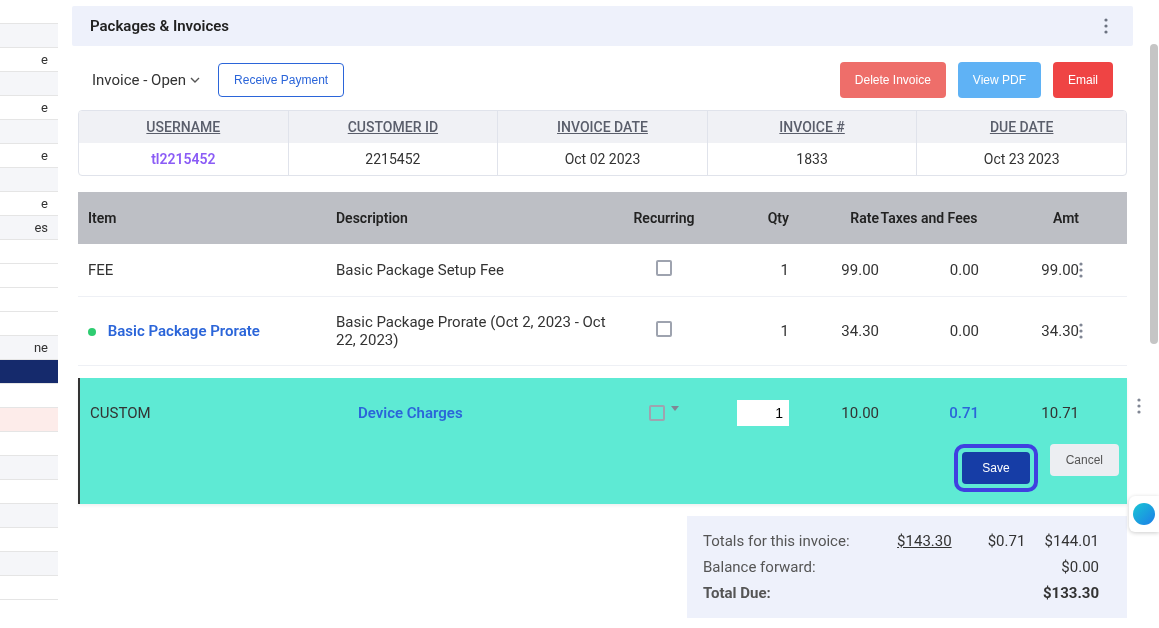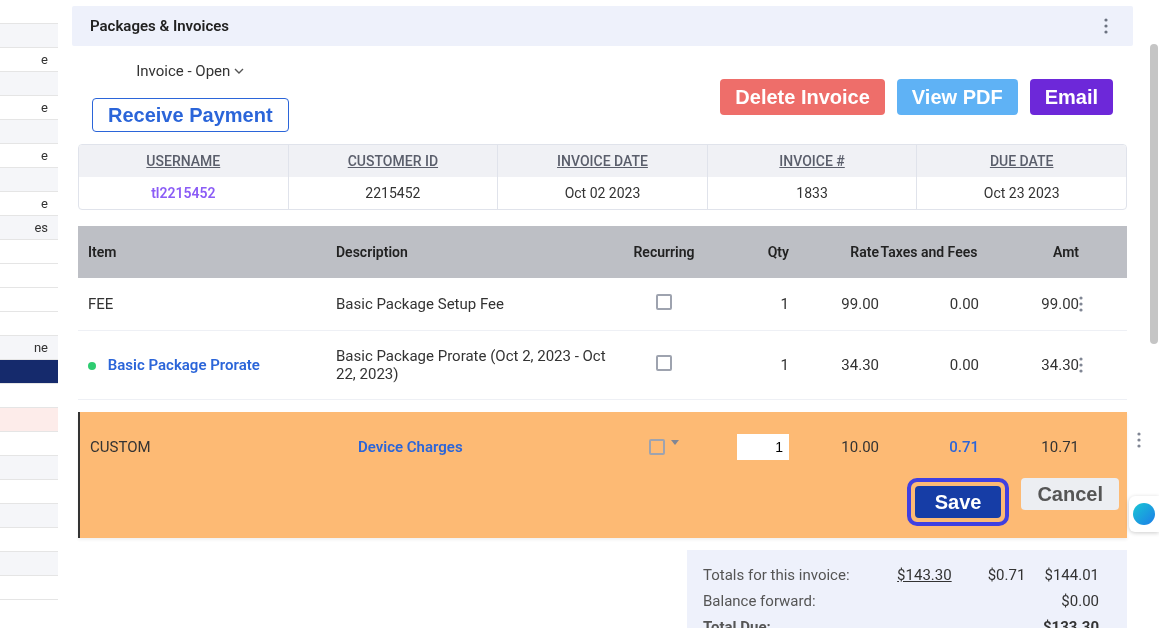--- a/index.html
+++ b/index.html
@@ -15,27 +15,27 @@
 .scrollbar { position: absolute; right: 0px; top: 8px; width: 10px; height: 602px; }
 .scrollbar-thumb { position: absolute; top: 36px; width: 8px; height: 300px; background: #c5c5c5; border-radius: 4px; left: 1px; }
 
 
 .section-header { background: #eef1fb; height: 40px; display: flex; align-items: center; justify-content: space-between; padding: 0 18px; border-radius: 2px; margin: 6px 14px 0 14px; }
 .section-header-title { font-weight: 600; font-size: 15px; color: #222; }
 .section-header .dots { width: 18px; height: 18px; display: flex; align-items: center; justify-content: center; cursor: pointer; color: #6b7280; }
 
 
 .toolbar { display: flex; align-items: center; justify-content: space-between; padding: 16px 20px 12px 20px; margin: 0 14px; background: #fff; }
-.toolbar-left { display: flex; align-items: center; gap: 18px; flex-direction: column; }
+.toolbar-left { display: flex; align-items: center; gap: 18px; }
 .status-dd { color: #333; font-size: 15px; display: flex; align-items: center; gap: 4px; cursor: pointer; }
-.btn { display: inline-flex; align-items: center; justify-content: center; border-radius: 4px; padding: 0 15px; height: 36px; font-size: 20px; cursor: pointer; border: none; font-weight: 700; }
+.btn { display: inline-flex; align-items: center; justify-content: center; border-radius: 4px; padding: 0 15px; height: 36px; font-size: 12px; cursor: pointer; border: none; font-weight: 400; }
 .btn-outline-blue { background: #fff; border: 1px solid #2b65d9; color: #2b65d9; height: 34px; }
 .btn-red { background: #ee6e6a; color: #fff; }
 .btn-blue { background: #5fb2f5; color: #fff; }
-.btn-green { background: #6d28d9; color: #fff; }
+.btn-green { background: #ef4444; color: #fff; }
 .toolbar-right { display: flex; gap: 12px; }
 
 
 .info-table { margin: 0 20px 0 20px; border: 1px solid #e0e3eb; border-radius: 4px; overflow: hidden; }
 .info-table-row { display: flex; }
 .info-table-row > div { flex: 1; text-align: center; padding: 8px 4px; border-right: 1px solid #e0e3eb; font-size: 14px; }
 .info-table-row > div:last-child { border-right: none; }
 .info-table-head { background: #f0f1f5; color: #5a5e6b; font-weight: 500; font-size: 13px; text-decoration: underline; }
 .info-table-body { }
 .info-link { color: #8b5cf6; font-weight: 600; }
@@ -53,21 +53,21 @@
 .col-act { width: 40px; text-align: center; }
 
 .item-row { display: flex; align-items: center; border-bottom: 1px solid #eef0f5; padding: 16px 8px; font-size: 15px; background: #fff; }
 .item-row .col-act { color: #808694; cursor: pointer; }
 .status-dot-green { width: 8px; height: 8px; background: #2ecc71; border-radius: 50%; display: inline-block; margin-right: 8px; }
 .link-blue { color: #2b65d9; font-weight: 600; }
 
 .checkbox { width: 16px; height: 16px; border: 2px solid #9ea3af; border-radius: 2px; display: inline-block; }
 
 
-.edit-wrap { margin: 12px 20px 0 20px; background: #fdba74; border-left: 2px solid #333; box-shadow: 0 2px 3px rgba(0,0,0,0.06); position: relative; }
+.edit-wrap { margin: 12px 20px 0 20px; background: #5eead4; border-left: 2px solid #333; box-shadow: 0 2px 3px rgba(0,0,0,0.06); position: relative; }
 .edit-row { display: flex; align-items: center; padding: 22px 8px 18px 8px; font-size: 15px; }
 .edit-row .col-rec { display: flex; justify-content: center; align-items: center; gap: 6px; }
 .qty-input { width: 52px; height: 26px; border: none; background: #fff; text-align: right; padding-right: 6px; font-size: 14px; }
 .tax-link { color: #2b65d9; font-weight: 500; }
 .edit-actions { display: flex; justify-content: flex-end; gap: 0; padding: 0 8px 12px 8px; }
 .save-highlight { border: 4px solid #4040e0; border-radius: 10px; padding: 4px; display: inline-flex; }
 .btn-save { background: #163da6; color: #fff; height: 32px; padding: 0 20px; border-radius: 4px; }
 .btn-cancel { background: #eceef2; color: #555; height: 32px; padding: 0 16px; border-radius: 4px; margin-left: 12px; }
 .edit-dots { position: absolute; right: -14px; top: 20px; color: #808694; cursor: pointer; }
 

